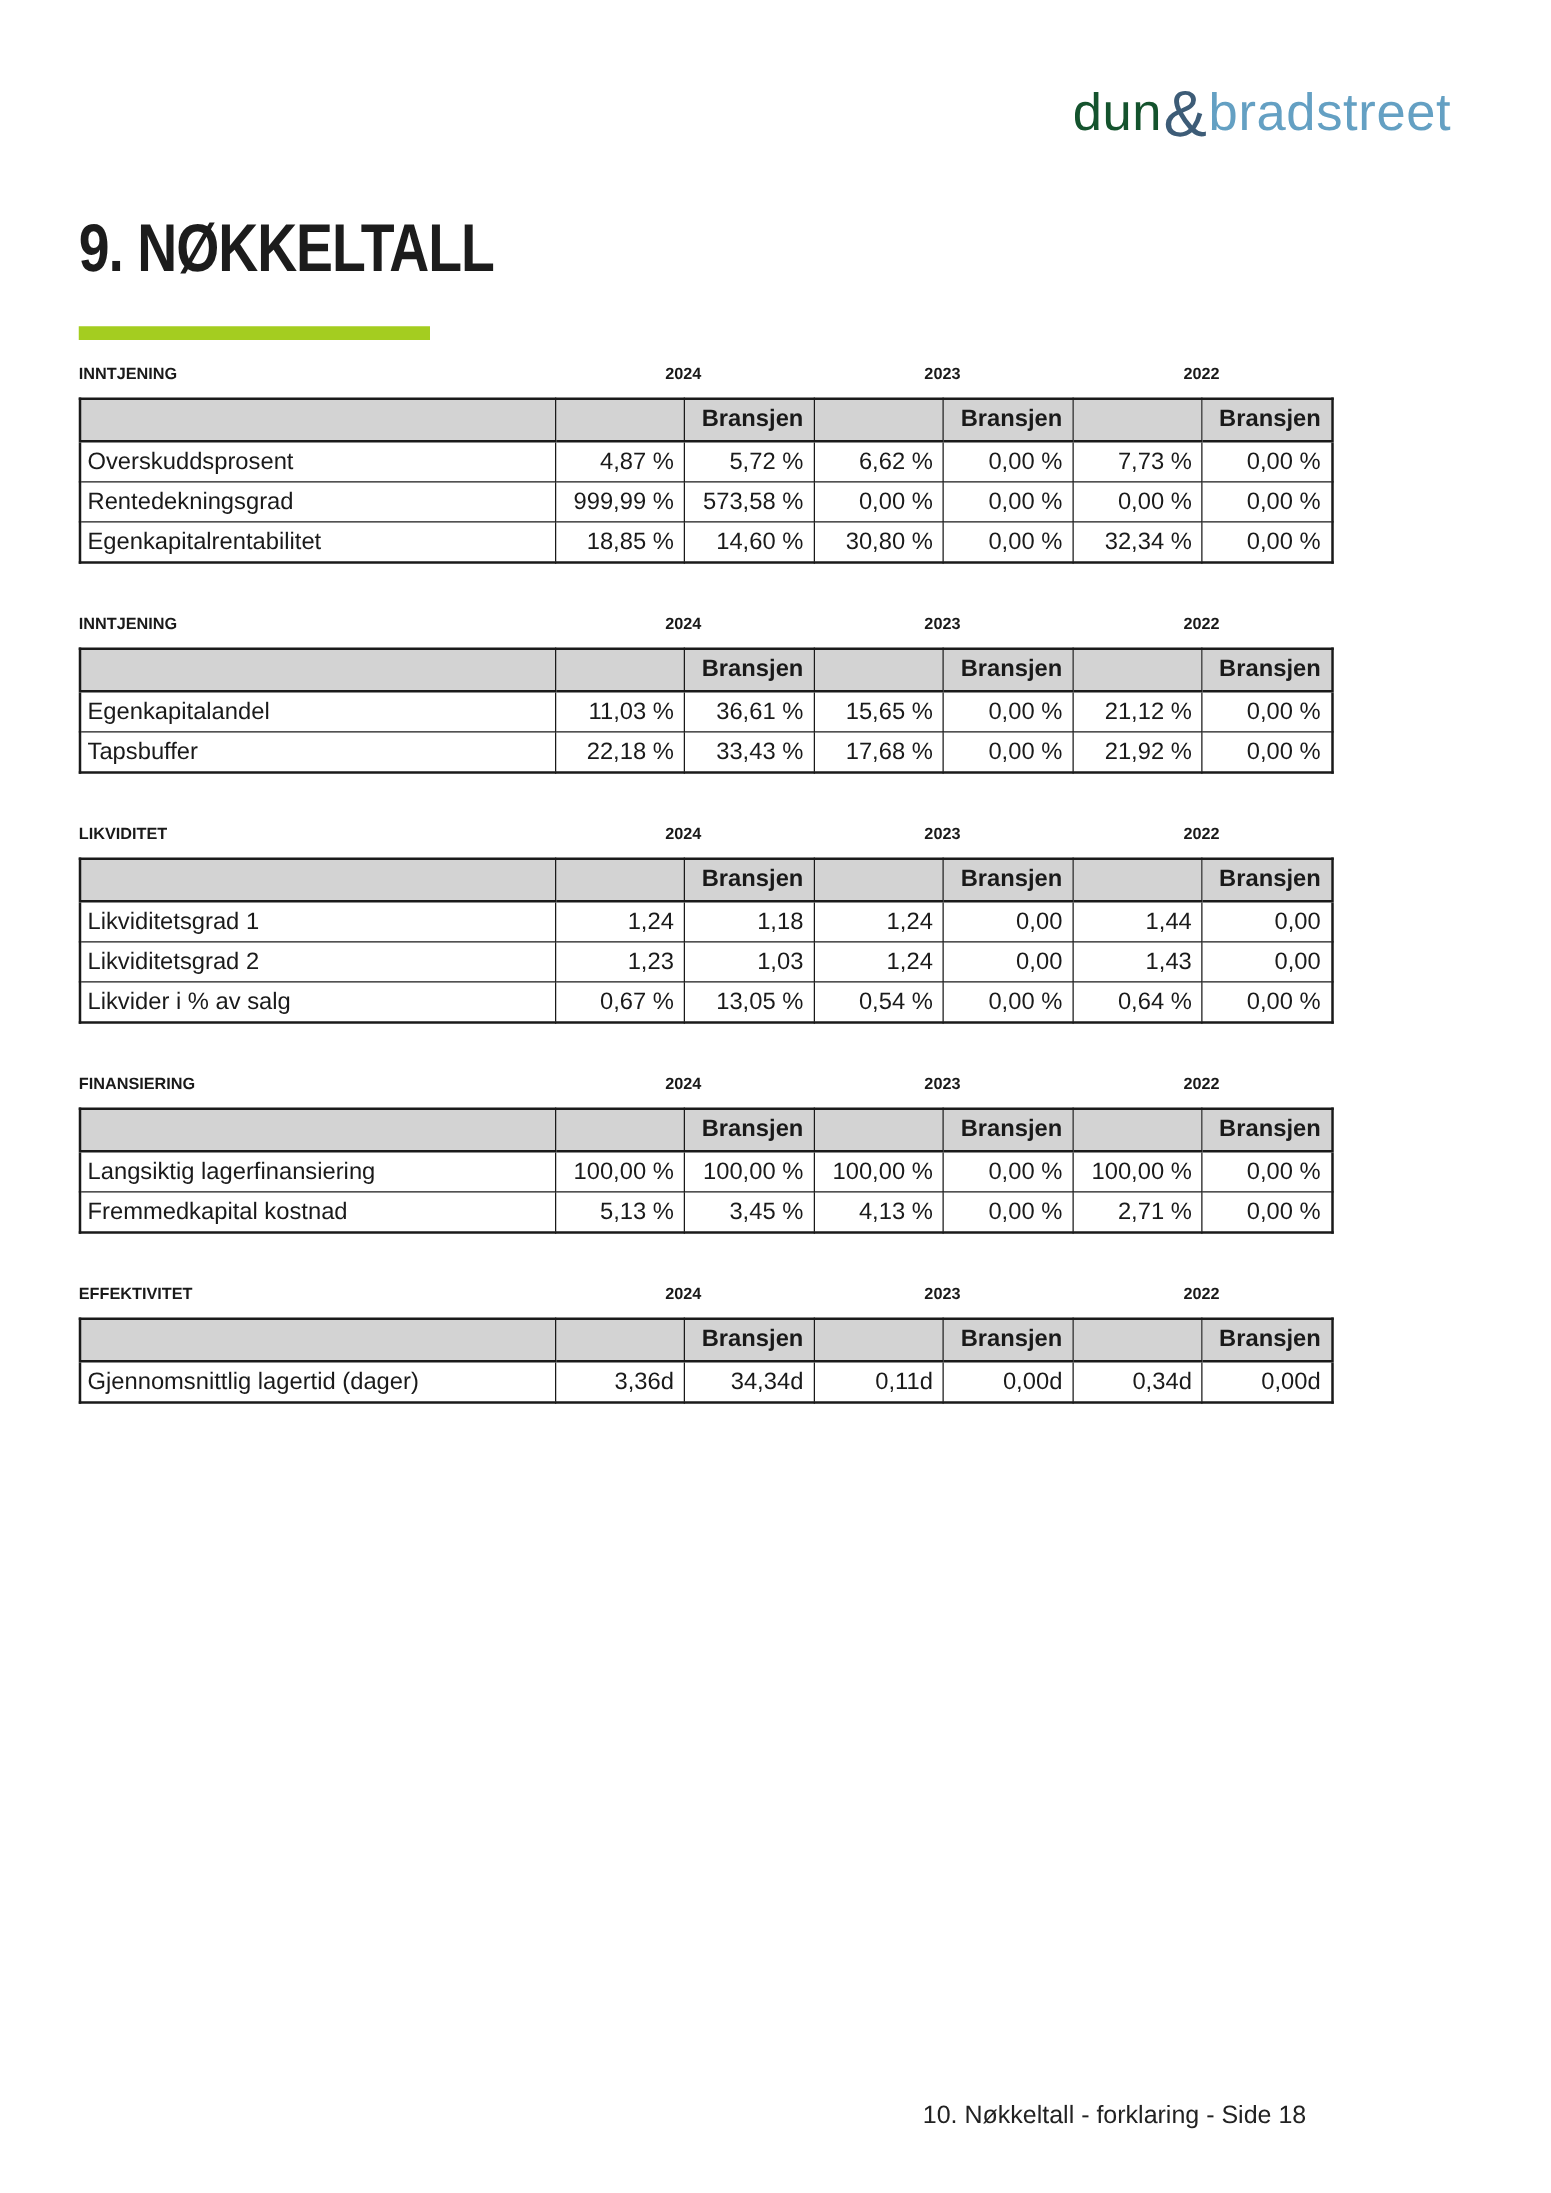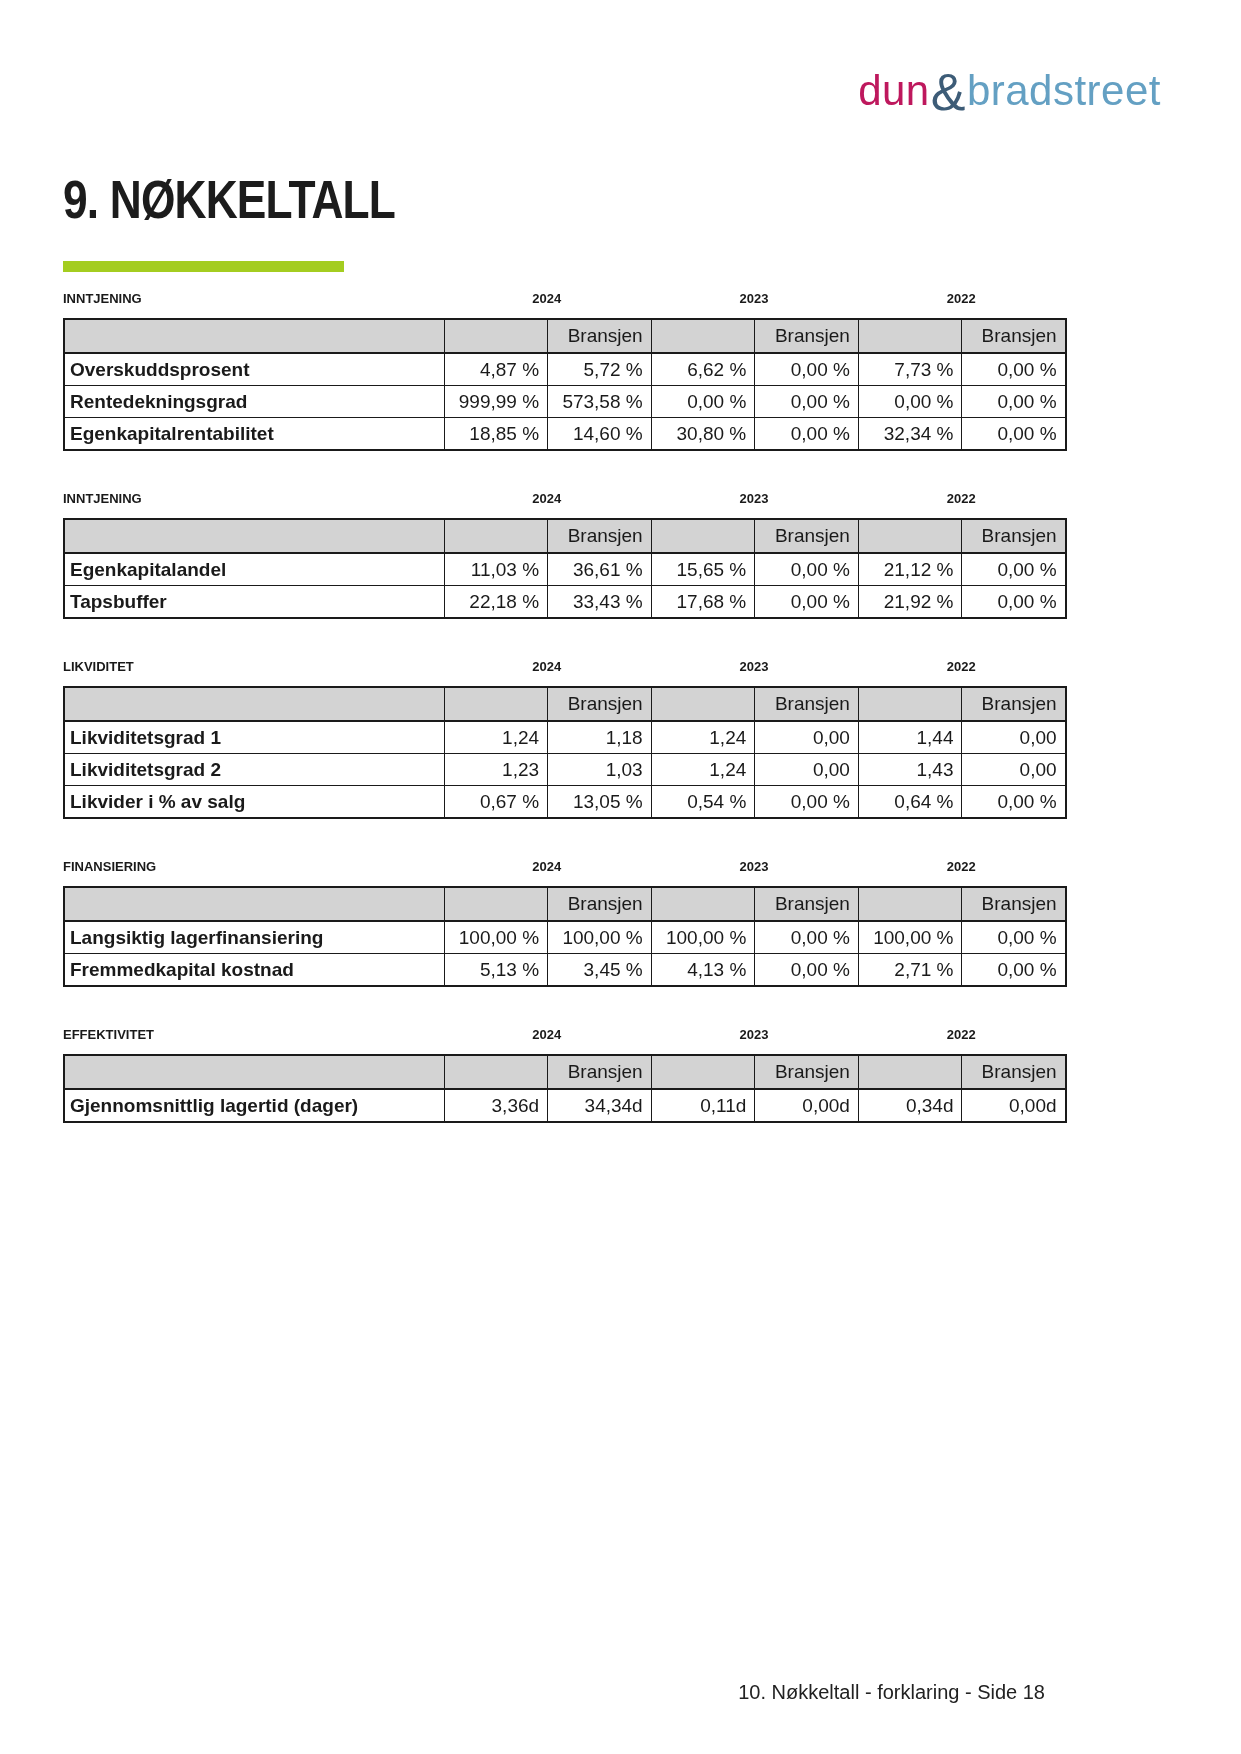--- a/index.html
+++ b/index.html
@@ -10,21 +10,21 @@
     font-family:"Liberation Sans","DejaVu Sans",sans-serif;
     color:#1a1a1a;
     overflow:hidden;
   }
   
   .logo{
     position:absolute;top:66px;right:80px;
     white-space:nowrap;line-height:1;
     letter-spacing:.5px;
   }
-  .logo-dun{font-size:42px;color:#be185d;}
+  .logo-dun{font-size:42px;color:#14532d;}
   .logo-amp{font-size:52px;color:#3d5c77;margin:0 1px;vertical-align:-5px;font-weight:400;}
   .logo-brad{font-size:42px;color:#64a0c3;}
   
   .title{
     position:absolute;left:63px;top:172px;margin:0;
     font-size:54px;font-weight:bold;line-height:1;
     letter-spacing:-1px;color:#1c1c1c;
     transform:scaleX(.82);transform-origin:left center;
     white-space:nowrap;
   }
@@ -51,23 +51,23 @@
   table.kpi col.c-label{width:380px;}
   table.kpi col.c-val{width:103.6px;}
   table.kpi td{
     border:1px solid #1a1a1a;
     height:29px;vertical-align:middle;
     overflow:hidden;white-space:nowrap;
   }
   table.kpi tr.hdr td{
     background:#d3d3d3;height:30px;
     border-bottom:2px solid #1a1a1a;
-    font-weight:normal;
-  }
-  td.lbl{text-align:left;padding-left:5px;font-weight:bold;}
+    font-weight:bold;
+  }
+  td.lbl{text-align:left;padding-left:5px;}
   td.val{text-align:right;padding-right:8px;}
   
   .footer{
     position:absolute;top:1681px;right:196px;
     font-size:20px;color:#222222;white-space:nowrap;
   }
 </style>
 </head>
 <body>
 

